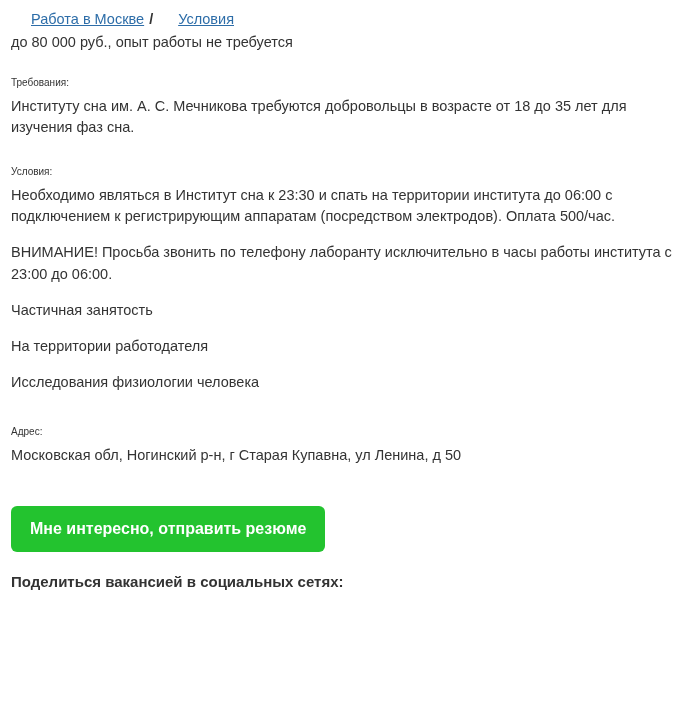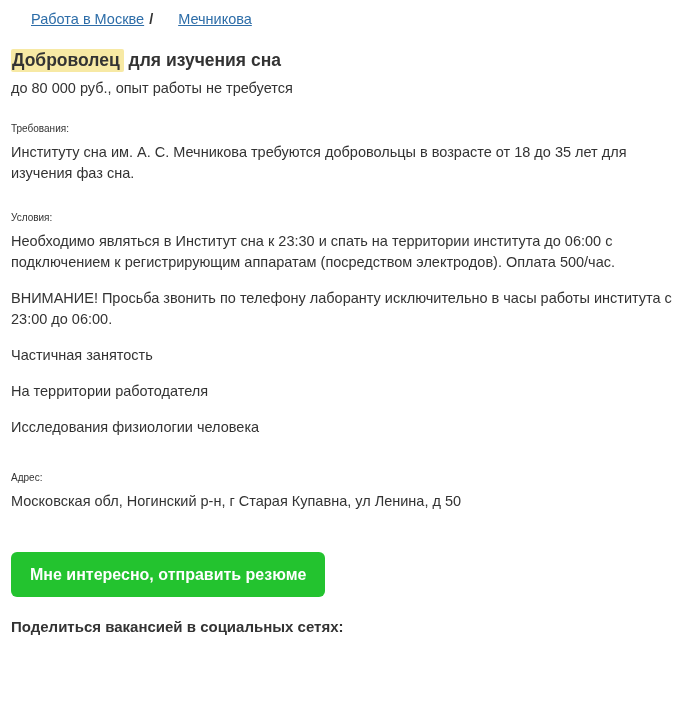--- a/index.html
+++ b/index.html
@@ -69,24 +69,23 @@
     font-size: 15px;
     font-weight: bold;
   }
 </style>
 </head>
 <body>
 
 <div class="page">
 
   <nav class="breadcrumb">
-    <a class="crumb" href="#" style="color: rgb(45, 109, 168);">Работа в Москве</a><span class="sep">/</span><a class="crumb" href="#" style="color: rgb(45, 109, 168);">Мечникова</a>
+    <a class="crumb" href="#" style="color: rgb(45, 109, 168);">Работа в Москве</a><span class="sep">/</span><a class="crumb" href="#" style="color: rgb(45, 109, 168);">Условия</a>
   </nav>
 
-  <h1 class="title"><span class="hl" style="background-color: rgb(247, 233, 164);">Доброволец</span><span> для изучения сна</span></h1>
 
 
   <div class="salary">до 80 000 руб., опыт работы не требуется</div>
 
   <div class="sec-h">Требования:</div>
   <p class="para">Институту сна им. А. С. Мечникова требуются добровольцы в возрасте от 18 до 35 лет для изучения фаз сна.</p>
 
   <div class="sec-h">Условия:</div>
   <p class="para">Необходимо являться в Институт сна к 23:30 и спать на территории института до 06:00 с подключением к регистрирующим аппаратам (посредством электродов). Оплата 500/час.</p>
   <p class="para">ВНИМАНИЕ! Просьба звонить по телефону лаборанту исключительно в часы работы института с 23:00 до 06:00.</p>

